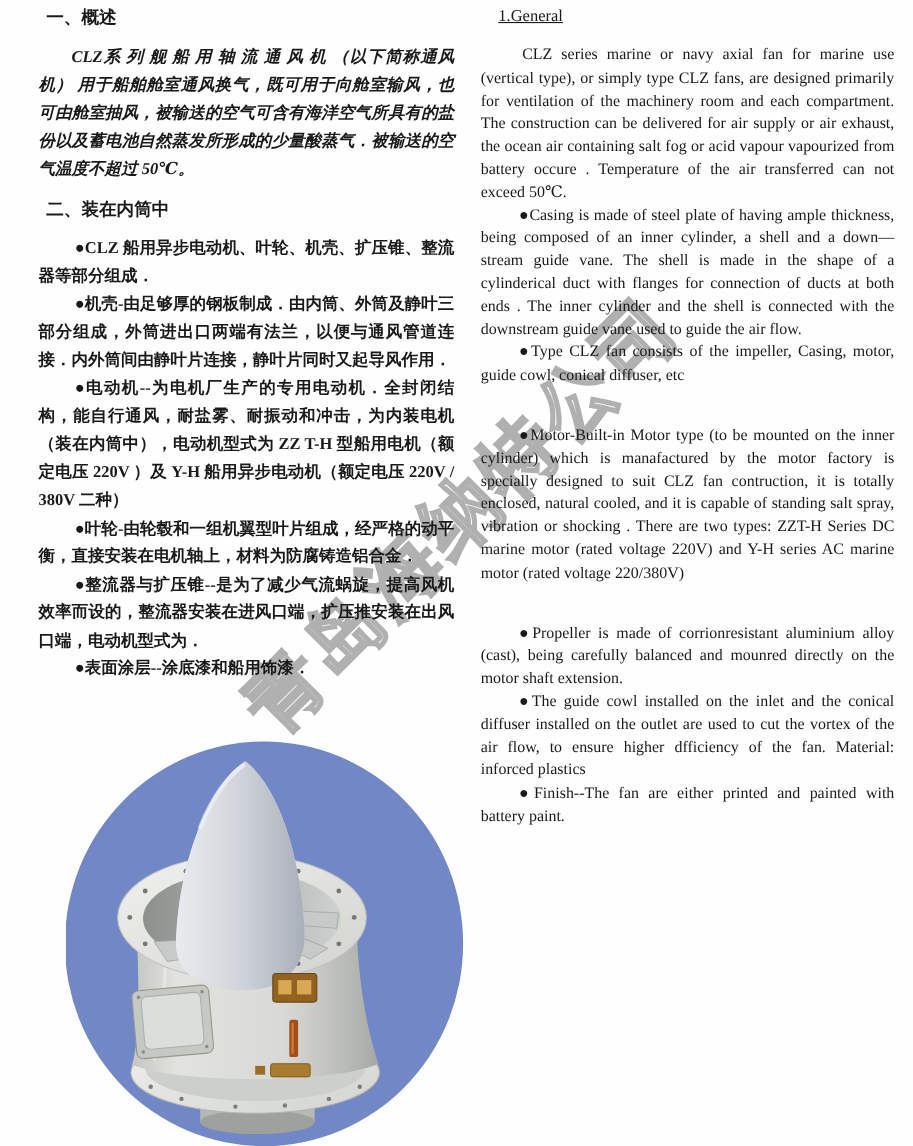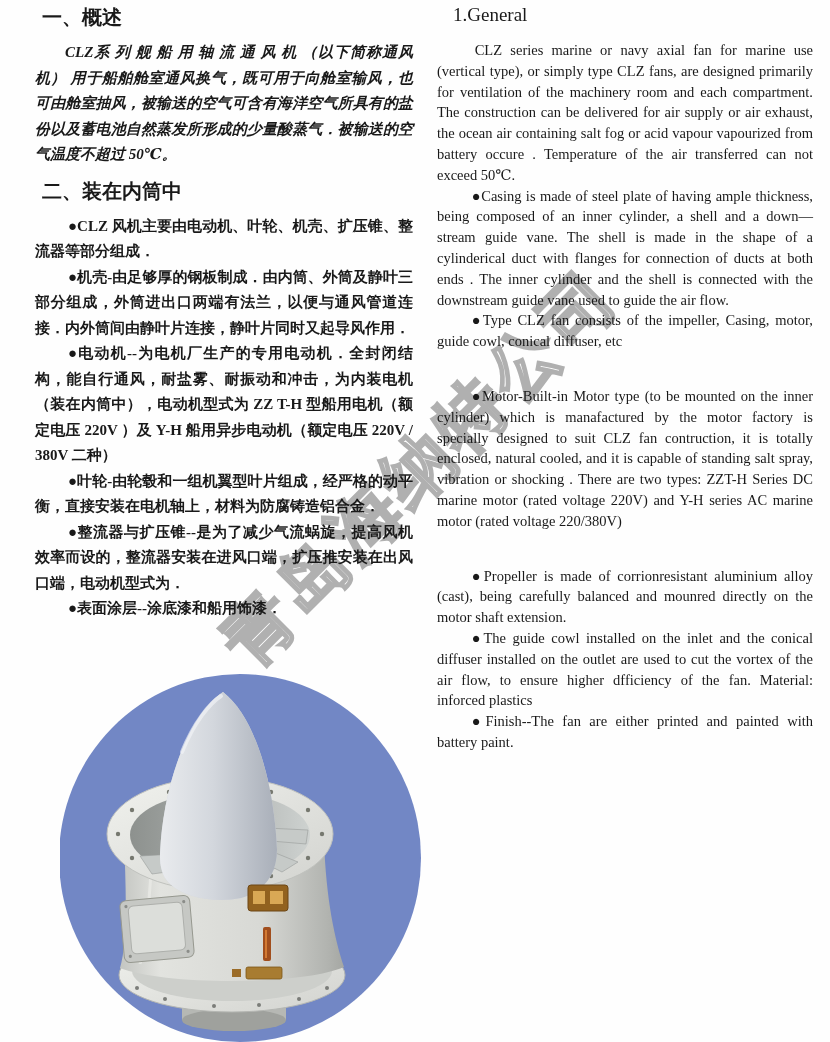--- a/index.html
+++ b/index.html
@@ -25,27 +25,27 @@
     opacity:.8;
     z-index:1;
     pointer-events:none;
   }
   
   .col{position:absolute;z-index:2;}
   .col-left{left:35px;top:6px;width:378px;}
   .col-right{left:437px;top:4px;width:376px;}
 
   .cn{font-weight:700;font-size:15px;line-height:25.5px;text-align:justify;}
-  .cn-heading{font-weight:700;font-size:20px;line-height:22px;margin:0 0 12px 7px;}
+  .cn-heading{font-weight:700;font-size:16px;line-height:22px;margin:0 0 12px 7px;}
   .cn-para{margin:0 0 12px 0;text-indent:2em;font-style:italic;}
   .cn-h2{margin:12px 0 12px 7px;}
   .cn-bullet{margin:0;text-indent:2.2em;}
 
   .en{font-weight:400;font-size:14.5px;line-height:20.8px;text-align:justify;}
-  .en-heading{font-size:19px;line-height:22px;margin:0 0 14px 16px;font-weight:400;}
+  .en-heading{font-size:15px;line-height:22px;margin:0 0 14px 16px;font-weight:400;text-decoration:underline;}
   .en-para{margin:0;text-indent:2.6em;}
   .en-h2{margin:30px 0 18px 16px;}
   .en-bullet{margin:0;text-indent:2.4em;}
   .gap-lg{margin-bottom:34px;}
   .gap-md{}
 
   
   .photo{
     position:absolute;left:60px;top:672px;width:362px;height:370px;
     z-index:3;
@@ -57,21 +57,21 @@
 
 <div class="page">
 
   <div class="watermark">青岛海纳特公司</div>
 
   <div class="col col-left cn">
     <div class="cn-heading">一、概述</div>
     <p class="cn-para">CLZ系 列 舰 船 用 轴 流 通 风 机 （以下简称通风机） 用于船舶舱室通风换气，既可用于向舱室输风，也可由舱室抽风，被输送的空气可含有海洋空气所具有的盐份以及蓄电池自然蒸发所形成的少量酸蒸气．被输送的空气温度不超过 50℃。</p>
 
     <div class="cn-heading cn-h2">二、装在内筒中</div>
-    <p class="cn-bullet">●CLZ 风机主要由电动机、叶轮、机壳、扩压锥、整流器等部分组成．</p>
+    <p class="cn-bullet">●CLZ 船用异步电动机、叶轮、机壳、扩压锥、整流器等部分组成．</p>
     <p class="cn-bullet">●机壳-由足够厚的钢板制成．由内筒、外筒及静叶三部分组成，外筒进出口两端有法兰，以便与通风管道连接．内外筒间由静叶片连接，静叶片同时又起导风作用．</p>
     <p class="cn-bullet">●电动机--为电机厂生产的专用电动机．全封闭结构，能自行通风，耐盐雾、耐振动和冲击，为内装电机（装在内筒中），电动机型式为 ZZ T-H 型船用电机（额定电压 220V ）及 Y-H 船用异步电动机（额定电压 220V / 380V 二种）</p>
     <p class="cn-bullet">●叶轮-由轮毂和一组机翼型叶片组成，经严格的动平衡，直接安装在电机轴上，材料为防腐铸造铝合金．</p>
     <p class="cn-bullet">●整流器与扩压锥--是为了减少气流蜗旋，提高风机效率而设的，整流器安装在进风口端，扩压推安装在出风口端，电动机型式为．</p>
     <p class="cn-bullet">●表面涂层--涂底漆和船用饰漆．</p>
   </div>
 
   <div class="col col-right en">
     <div class="en-heading">1.General</div>
     <p class="en-para">CLZ series marine or navy axial fan for marine use (vertical type), or simply type CLZ fans, are designed primarily for ventilation of the machinery room and each compartment. The construction can be delivered for air supply or air exhaust, the ocean air containing salt fog or acid vapour vapourized from battery occure . Temperature of the air transferred can not exceed 50℃.</p>

